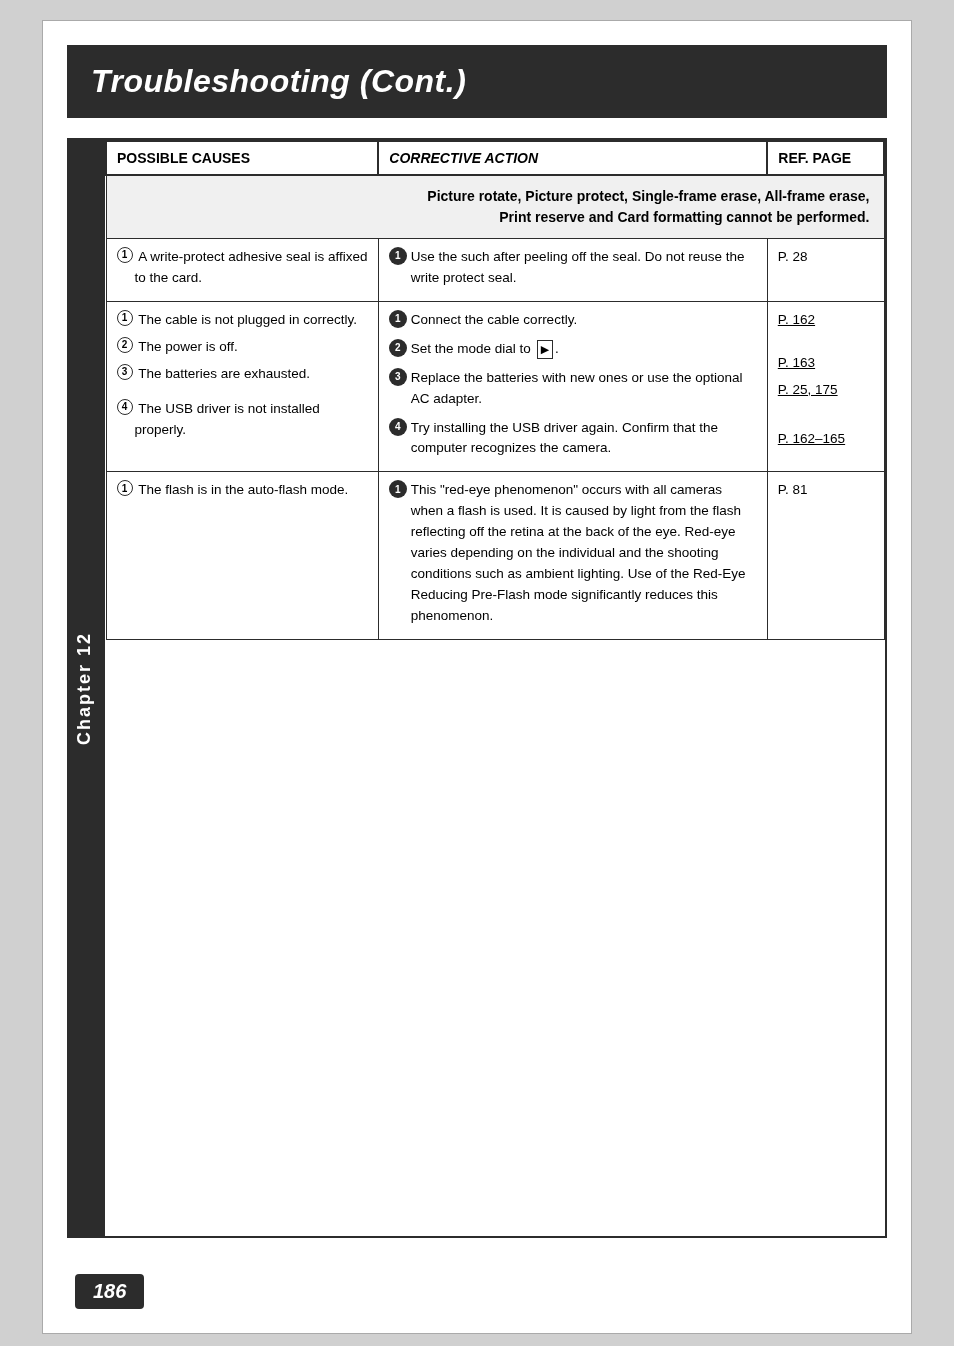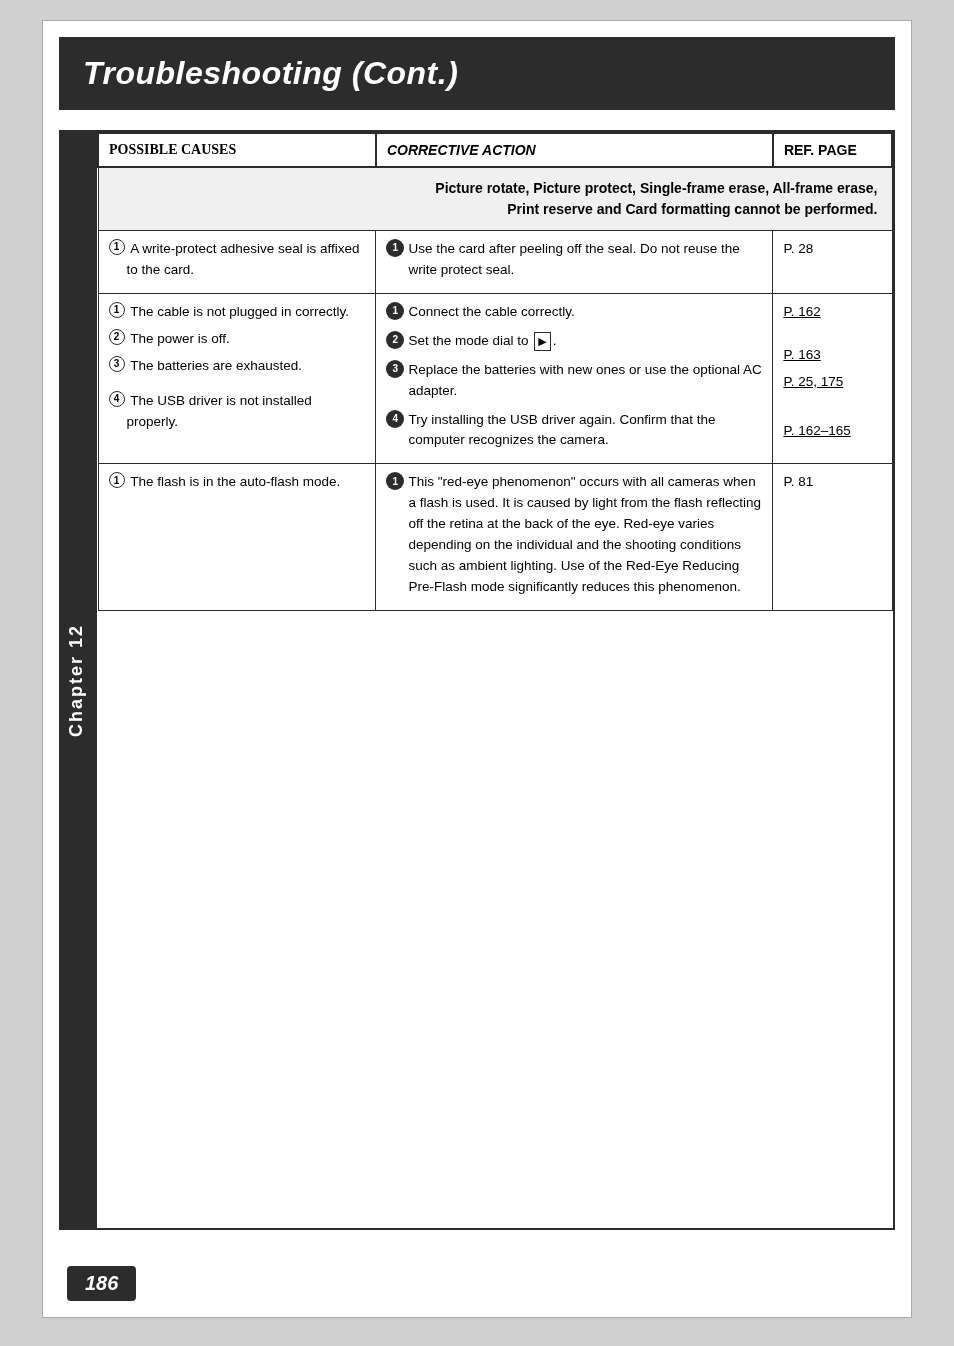--- a/index.html
+++ b/index.html
@@ -10,21 +10,21 @@
       display: flex;
       justify-content: center;
       align-items: flex-start;
       min-height: 1346px;
       padding: 20px;
     }
     .page {
       background: #ffffff;
       width: 870px;
       min-height: 1280px;
-      padding: 0;
+      padding: 8px;
       position: relative;
       border: 1px solid #aaa;
     }
     
     .title-bar {
       background: #2c2c2c;
       padding: 18px 24px;
       margin: 16px 16px 0 16px;
     }
     .title-bar h1 {
@@ -68,21 +68,21 @@
     }
     
     .header-row th {
       border: 2px solid #2c2c2c;
       padding: 8px 10px;
       font-weight: 900;
       font-size: 14px;
       text-align: left;
       background: #ffffff;
     }
-    .header-row .col-causes { width: 35%; font-family: Liberation Serif, serif; }
+    .header-row .col-causes { width: 35%; }
     .header-row .col-action { width: 50%; font-style: italic; }
     .header-row .col-ref { width: 15%; }
     
     .section-header td {
       background: #f0f0f0;
       border: 1px solid #2c2c2c;
       padding: 10px 14px;
       text-align: right;
       font-weight: 700;
       font-size: 14px;
@@ -202,21 +202,21 @@
           <tr class="data-row">
             <td class="causes-cell">
               <div class="cause-item">
                 <span class="circled">1</span>
                 <span class="cause-item-text">&nbsp;A write-protect adhesive seal is affixed to the card.</span>
               </div>
             </td>
             <td class="action-cell">
               <div class="action-item">
                 <span class="bullet-filled">1</span>
-                <span class="action-item-text">Use the card after peeling off the seal. Do not reuse the write protect seal.</span>
+                <span class="action-item-text">Use the such after peeling off the seal. Do not reuse the write protect seal.</span>
               </div>
             </td>
             <td class="ref-cell">P. 28</td>
           </tr>
 
 
           <tr class="data-row">
             <td class="causes-cell">
               <div class="cause-item">
                 <span class="circled">1</span>

